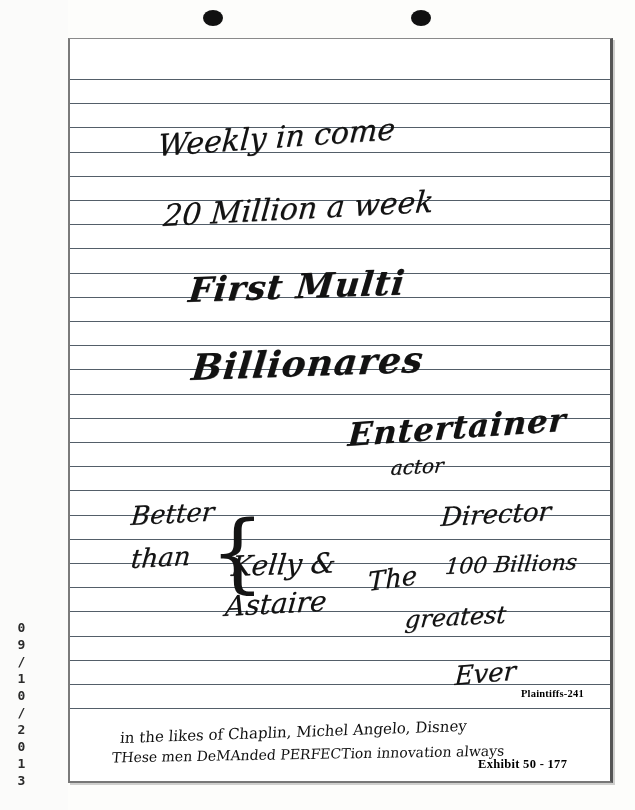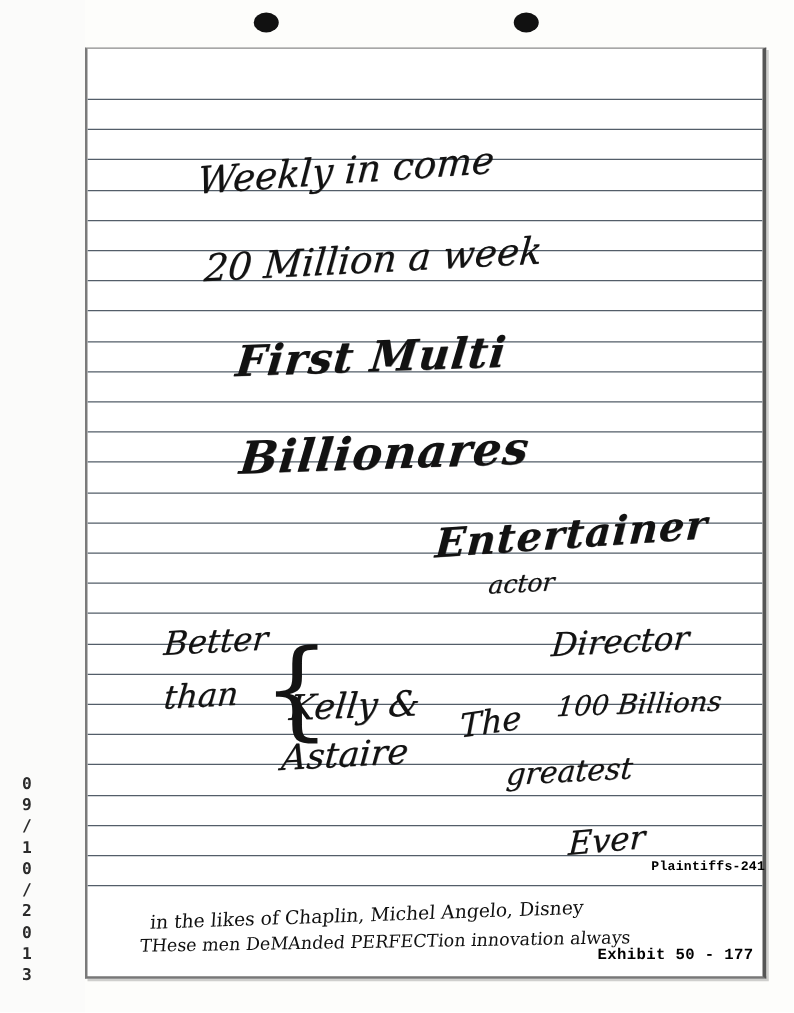--- a/index.html
+++ b/index.html
@@ -80,21 +80,21 @@
     text-shadow: 0.4px 0.3px 0 rgba(20,20,20,0.55);
   }
   .hw.thick {
     font-weight: bold;
     letter-spacing: 1px;
   }
 
   
   .stamp {
     position: absolute;
-    font-family: Liberation Mono, monospace;
+    font-family: Liberation Serif, serif;
     font-weight: bold;
     color: #000;
   }
   #plaintiffs-stamp {
     left: 521px;
     top: 688px;
     font-size: 10.5px;
     letter-spacing: .2px;
   }
   #exhibit-stamp {

